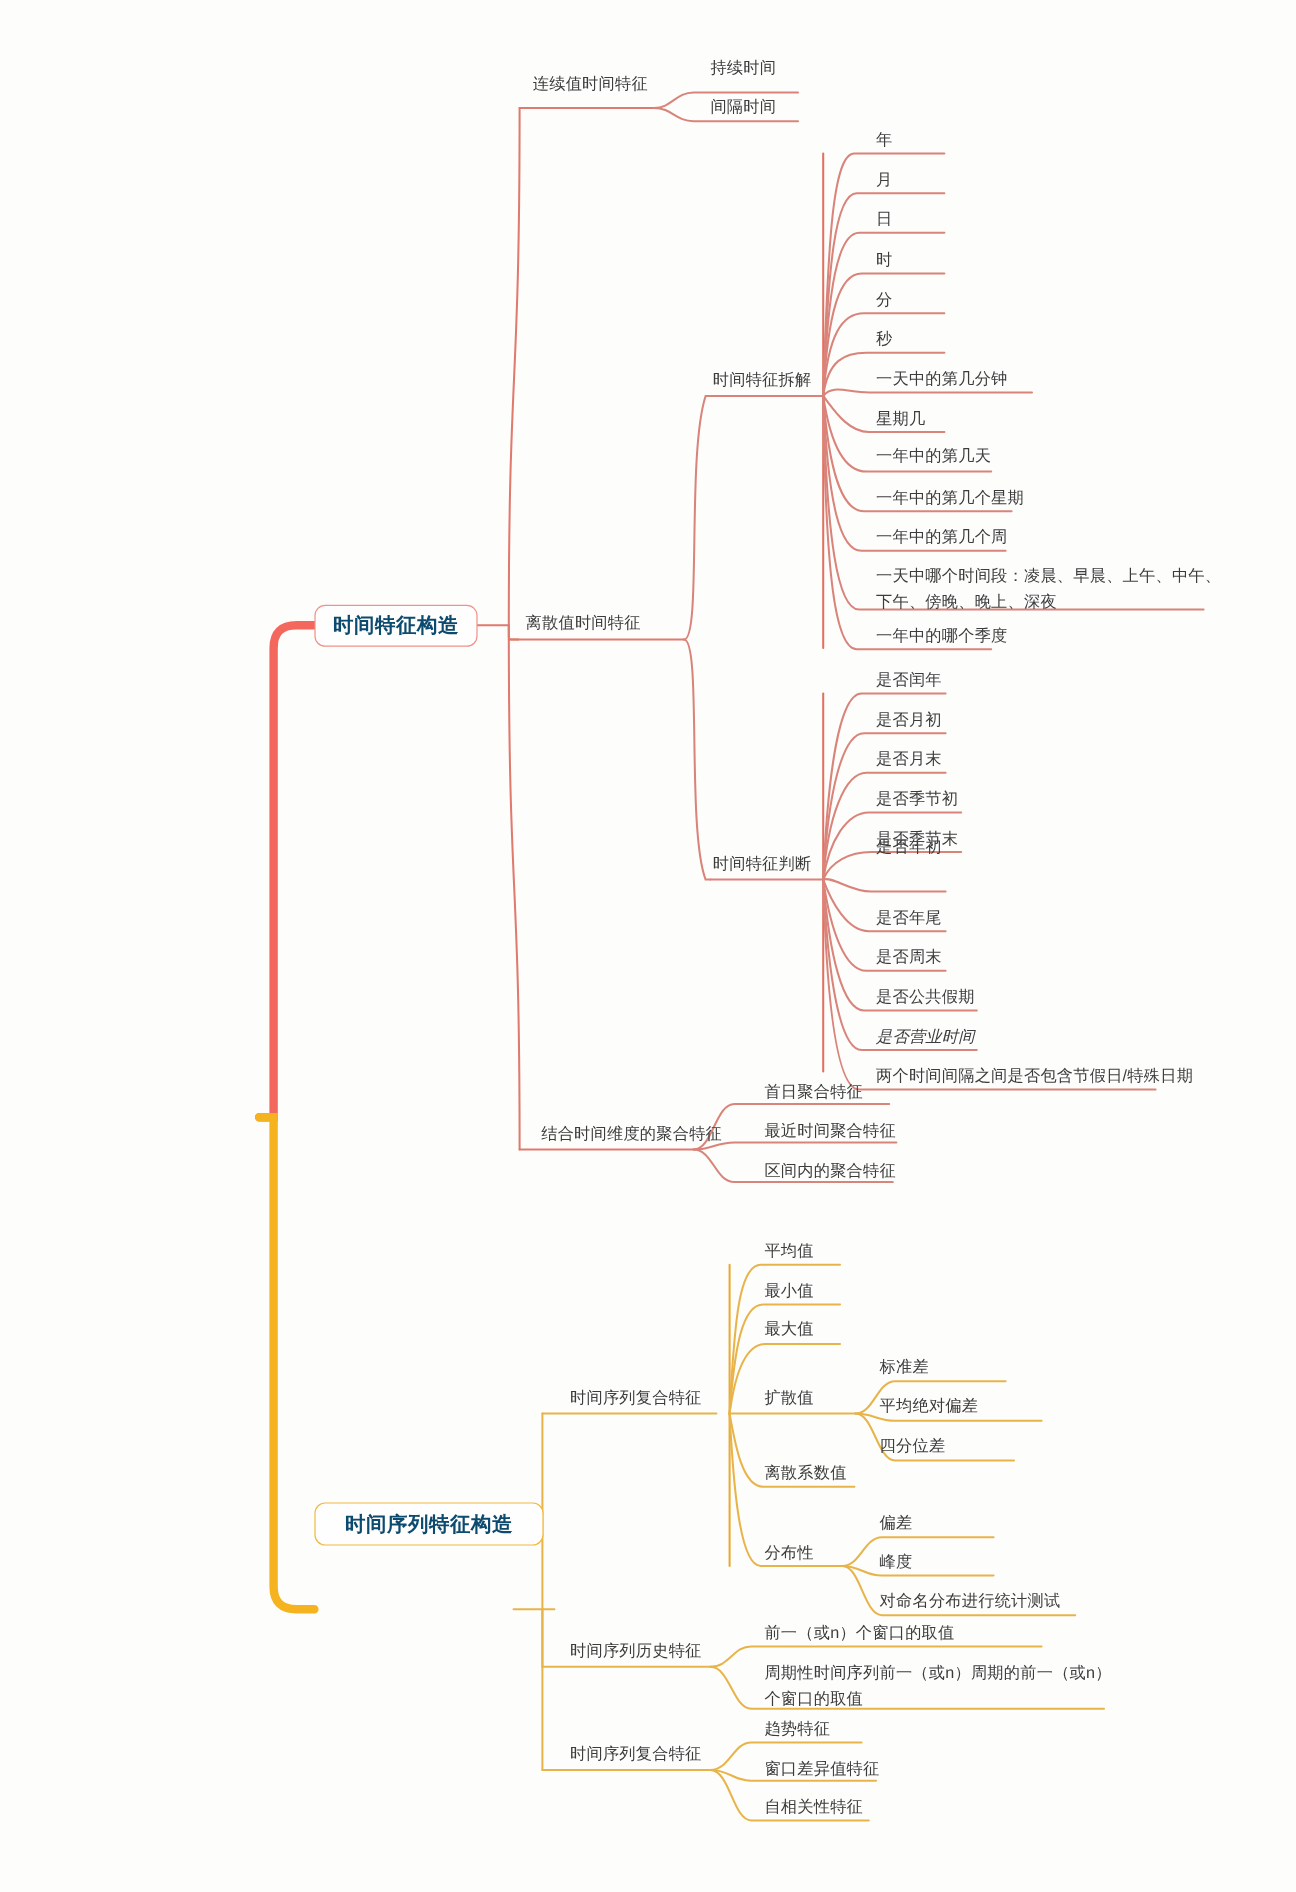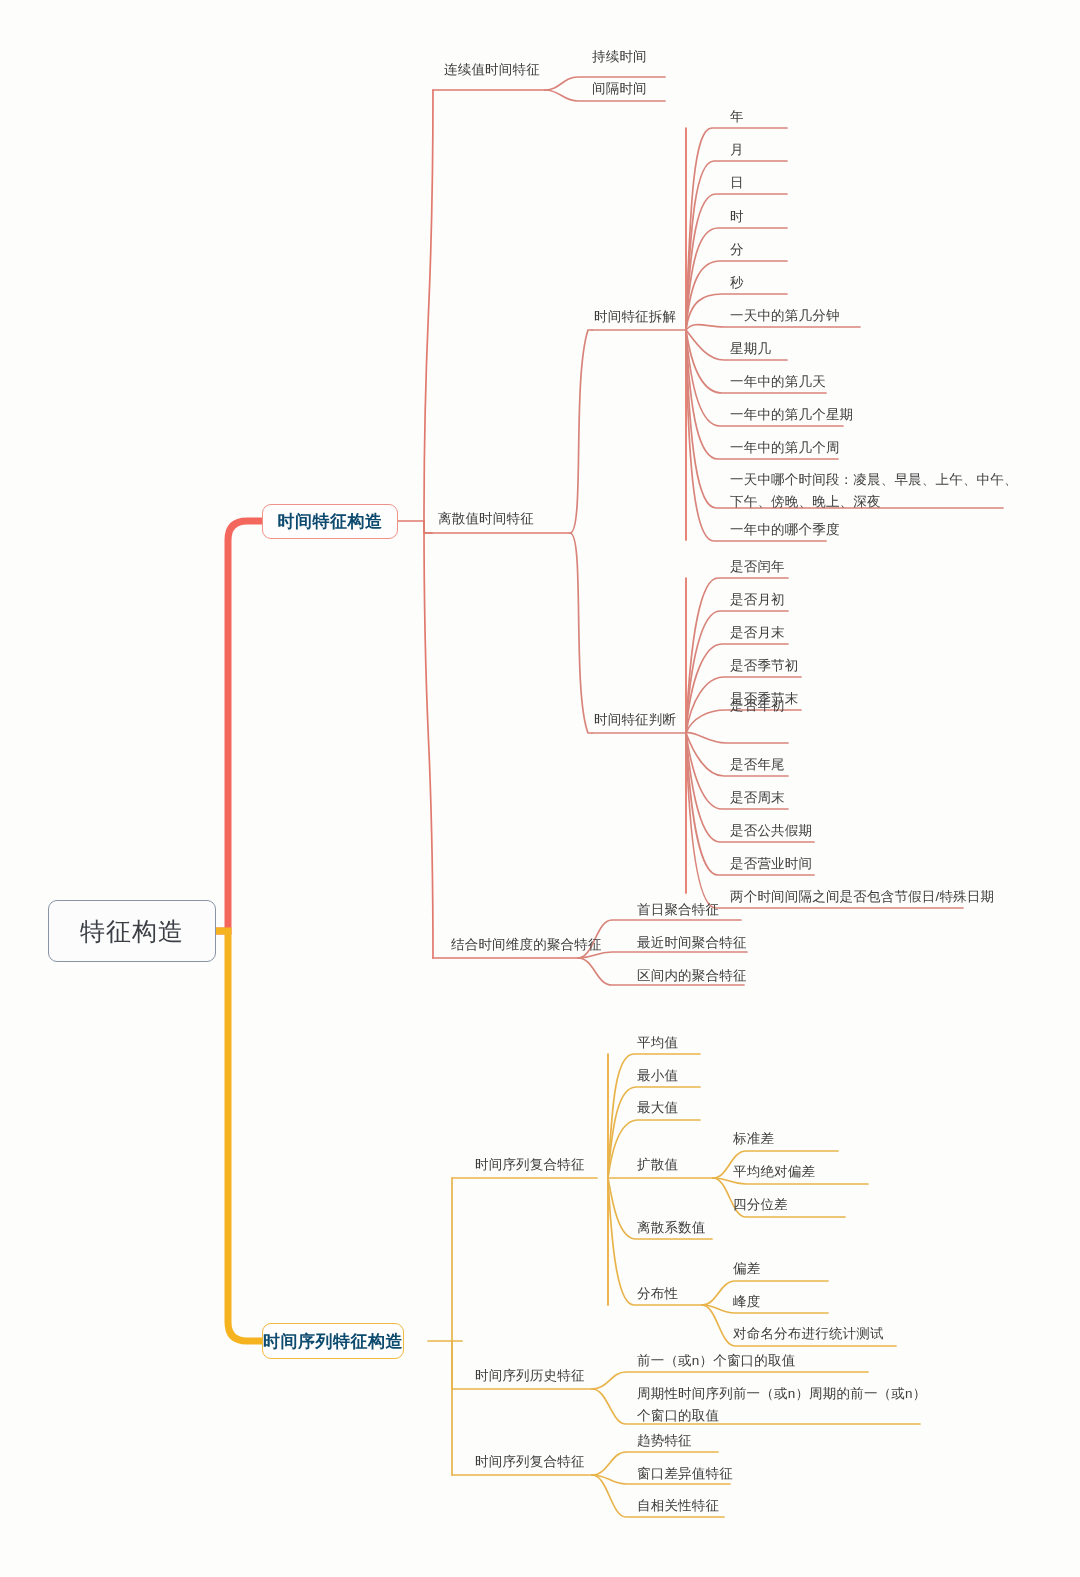--- a/index.html
+++ b/index.html
@@ -135,60 +135,59 @@
       <path d="M592,1389 C608,1389 611,1372 626,1372 L868,1372" stroke="#e8b44a" stroke-width="1.7"></path>
       <path d="M592,1389 C608,1389 611,1424 626,1424 L920,1424" stroke="#e8b44a" stroke-width="1.7"></path>
 
       <path d="M592,1475 C608,1475 611,1452 626,1452 L718,1452" stroke="#e8b44a" stroke-width="1.7"></path>
       <path d="M592,1475 C608,1475 611,1484 626,1484 L730,1484" stroke="#e8b44a" stroke-width="1.7"></path>
       <path d="M592,1475 C608,1475 611,1517 626,1517 L724,1517" stroke="#e8b44a" stroke-width="1.7"></path>
 
     </g>
   </svg>
 
-  <div class="node root">特征构造</div>
 
   <div class="node l1 red" style="left:262px;top:504px;width:136px;height:35px;">时间特征构造</div>
 
-  <div class="node l1 yellow" style="left:262px;top:1323px;width:142px;height:36px;">时间序列特征构造</div>
+  <div class="node l1 yellow" style="left:262px;top:1252px;width:191px;height:36px;">时间序列特征构造</div>
 
   <div class="lbl" style="left:444px;top:60px;">连续值时间特征</div>
   <div class="lbl" style="left:438px;top:509px;">离散值时间特征</div>
   <div class="lbl" style="left:451px;top:935px;">结合时间维度的聚合特征</div>
 
   <div class="lbl" style="left:592px;top:47px;">持续时间</div>
   <div class="lbl" style="left:592px;top:79px;">间隔时间</div>
 
   <div class="lbl" style="left:594px;top:307px;">时间特征拆解</div>
   <div class="lbl" style="left:594px;top:710px;">时间特征判断</div>
 
   <div class="lbl" style="left:730px;top:107px;">年</div>
   <div class="lbl" style="left:730px;top:140px;">月</div>
   <div class="lbl" style="left:730px;top:173px;">日</div>
   <div class="lbl" style="left:730px;top:207px;">时</div>
   <div class="lbl" style="left:730px;top:240px;">分</div>
   <div class="lbl" style="left:730px;top:273px;">秒</div>
   <div class="lbl" style="left:730px;top:306px;">一天中的第几分钟</div>
   <div class="lbl" style="left:730px;top:339px;">星期几</div>
-  <div class="lbl" style="left:730px;top:372px;">一年中的第几天</div>
+  <div class="lbl" style="left:730px;top:372px;font-family:Liberation Mono, monospace;">一年中的第几天</div>
   <div class="lbl" style="left:730px;top:405px;">一年中的第几个星期</div>
   <div class="lbl" style="left:730px;top:438px;">一年中的第几个周</div>
   <div class="lbl wrap" style="left:730px;top:469px;width:300px;line-height:22px;">一天中哪个时间段：凌晨、早晨、上午、中午、下午、傍晚、晚上、深夜</div>
   <div class="lbl" style="left:730px;top:520px;">一年中的哪个季度</div>
 
   <div class="lbl" style="left:730px;top:557px;">是否闰年</div>
   <div class="lbl" style="left:730px;top:590px;">是否月初</div>
   <div class="lbl" style="left:730px;top:623px;">是否月末</div>
   <div class="lbl" style="left:730px;top:656px;">是否季节初</div>
   <div class="lbl" style="left:730px;top:689px;">是否季节末</div>
   <div class="lbl" style="left:730px;top:696px;">是否年初</div>
   <div class="lbl" style="left:730px;top:755px;">是否年尾</div>
   <div class="lbl" style="left:730px;top:788px;">是否周末</div>
   <div class="lbl" style="left:730px;top:821px;">是否公共假期</div>
-  <div class="lbl" style="left:730px;top:854px;">是否营业时间</div>
+  <div class="lbl" style="left:730px;top:854px;font-style:italic;">是否营业时间</div>
   <div class="lbl" style="left:730px;top:887px;">两个时间间隔之间是否包含节假日/特殊日期</div>
 
   <div class="lbl" style="left:637px;top:900px;">首日聚合特征</div>
   <div class="lbl" style="left:637px;top:933px;">最近时间聚合特征</div>
   <div class="lbl" style="left:637px;top:966px;">区间内的聚合特征</div>
 
   <div class="lbl" style="left:475px;top:1155px;">时间序列复合特征</div>
   <div class="lbl" style="left:475px;top:1366px;">时间序列历史特征</div>
   <div class="lbl" style="left:475px;top:1452px;">时间序列复合特征</div>
 

